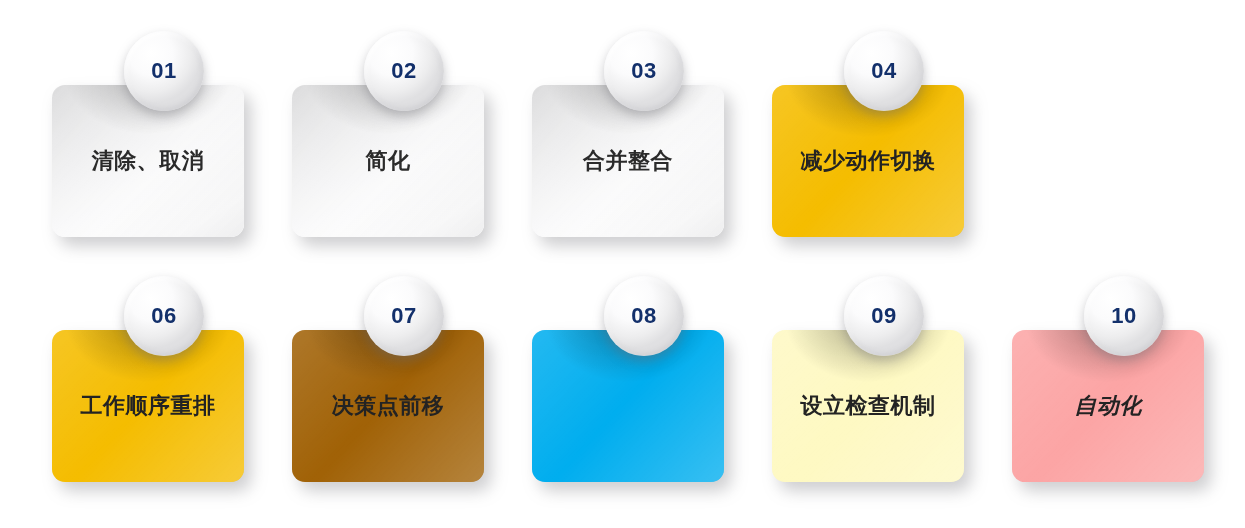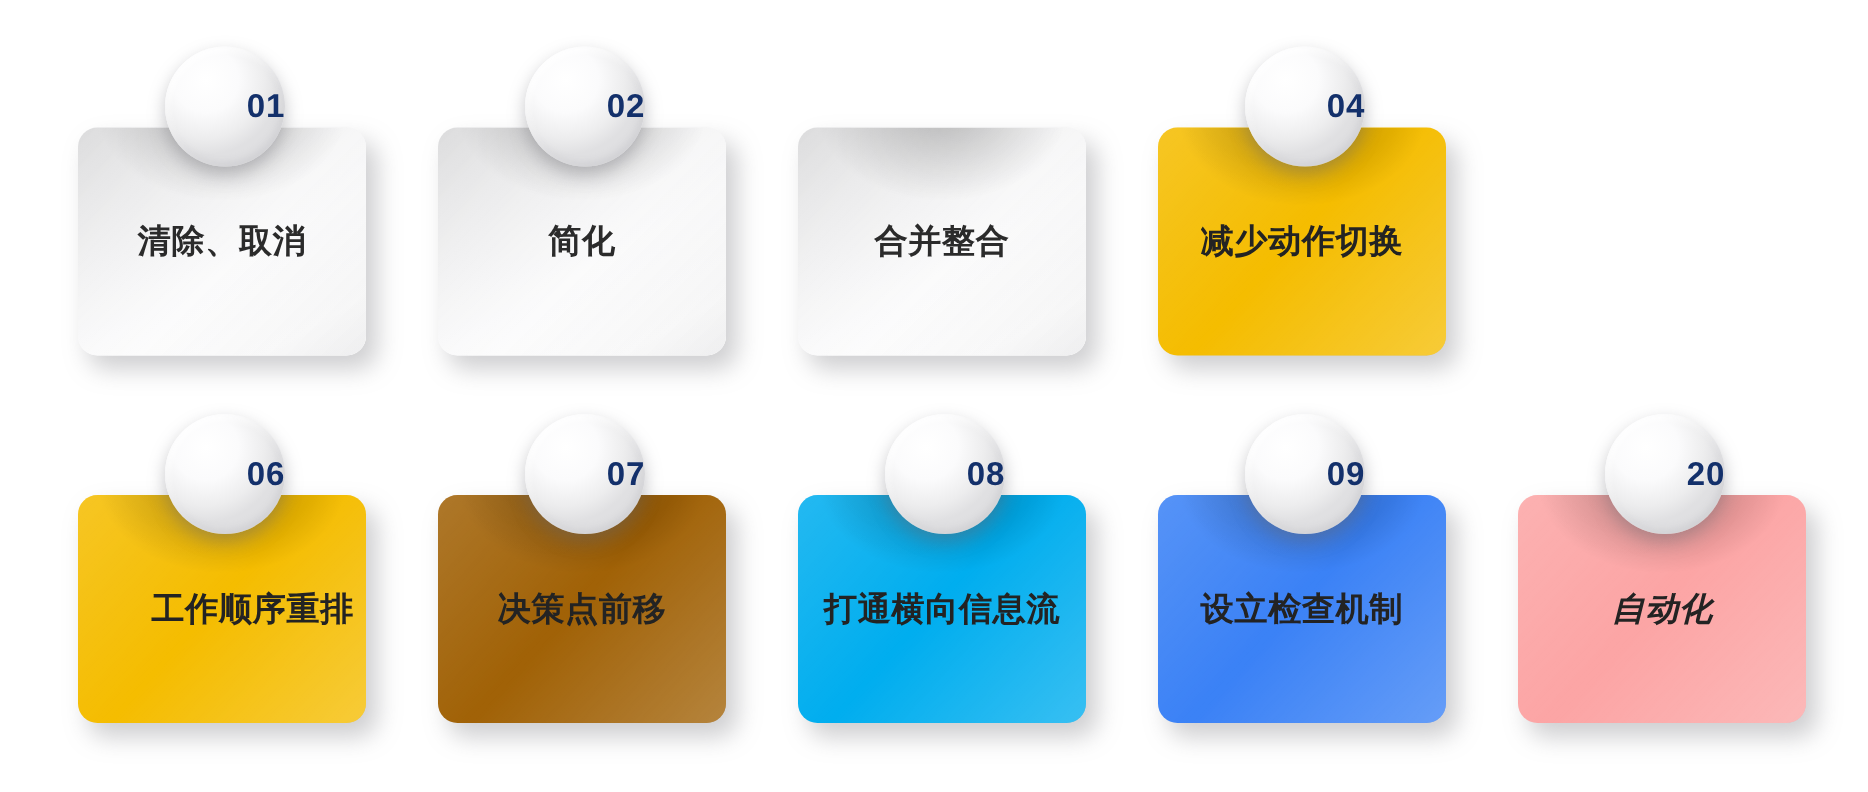--- a/index.html
+++ b/index.html
@@ -85,35 +85,35 @@
     text-align: center;
     line-height: 1.2;
     padding: 0 8px;
     white-space: nowrap;
   }
   .card-grey .card-label { color: #2b2b2b; }
 
   
   .badge {
     position: absolute;
-    left: 58px;
+    left: 72px;
     top: 0px;
     width: 80px;
     height: 80px;
     border-radius: 50%;
     z-index: 5;
     background:
       radial-gradient(62% 62% at 34% 28%, #ffffff 0%, #fbfbfc 44%, #ededee 78%, #e0e0e2 100%);
     box-shadow:
       0 5px 11px rgba(110,110,118,0.40),
       inset -2px -3px 5px rgba(175,175,182,0.30),
       inset 2px 3px 5px rgba(255,255,255,0.90);
     display: flex;
     align-items: center;
-    justify-content: flex-end;
+    justify-content: center;
   }
   .badge-number {
     font-size: 22px;
     font-weight: 700;
     color: #13306B;
     letter-spacing: 0.5px;
     line-height: 1;
     user-select: none;
   }
 </style>
@@ -138,73 +138,75 @@
         </div>
         <div class="badge">
           <span class="badge-number">02</span>
         </div>
       </div>
       <div class="cell">
         <div class="card card-grey">
           <div class="sheen"></div>
           <div class="card-label">合并整合</div>
         </div>
+        <div class="badge">
+          <span class="badge-number">03</span>
+        </div>
       </div>
       <div class="cell">
         <div class="card" style="background: rgb(245, 189, 0); font-family: Liberation Serif, serif;">
           <div class="sheen"></div>
           <div class="card-label">减少动作切换</div>
         </div>
         <div class="badge">
           <span class="badge-number">04</span>
         </div>
       </div>
       <div class="cell">
       </div>
     </div>
     <div class="row row-2">
       <div class="cell">
-        <div class="card" style="background: rgb(245, 189, 0); justify-content: flex-end;">
+        <div class="card" style="background: rgb(245, 189, 0);">
           <div class="sheen"></div>
           <div class="card-label">工作顺序重排</div>
         </div>
         <div class="badge">
           <span class="badge-number">06</span>
         </div>
       </div>
       <div class="cell">
         <div class="card" style="background: #a16207;">
           <div class="sheen"></div>
           <div class="card-label">决策点前移</div>
         </div>
         <div class="badge">
           <span class="badge-number">07</span>
         </div>
       </div>
       <div class="cell">
         <div class="card" style="background: rgb(0, 174, 239);">
           <div class="sheen"></div>
-          <div class="card-label">打通横向信息流</div>
         </div>
         <div class="badge">
           <span class="badge-number">08</span>
         </div>
       </div>
       <div class="cell">
-        <div class="card" style="background: #3b82f6;">
+        <div class="card" style="background: #fef9c3;">
           <div class="sheen"></div>
           <div class="card-label">设立检查机制</div>
         </div>
         <div class="badge">
           <span class="badge-number">09</span>
         </div>
       </div>
       <div class="cell">
         <div class="card" style="background: #fca5a5; font-style: italic;">
           <div class="sheen"></div>
           <div class="card-label">自动化</div>
         </div>
         <div class="badge">
-          <span class="badge-number">20</span>
+          <span class="badge-number">10</span>
         </div>
       </div>
     </div>
   </div>
 
 </body></html>

